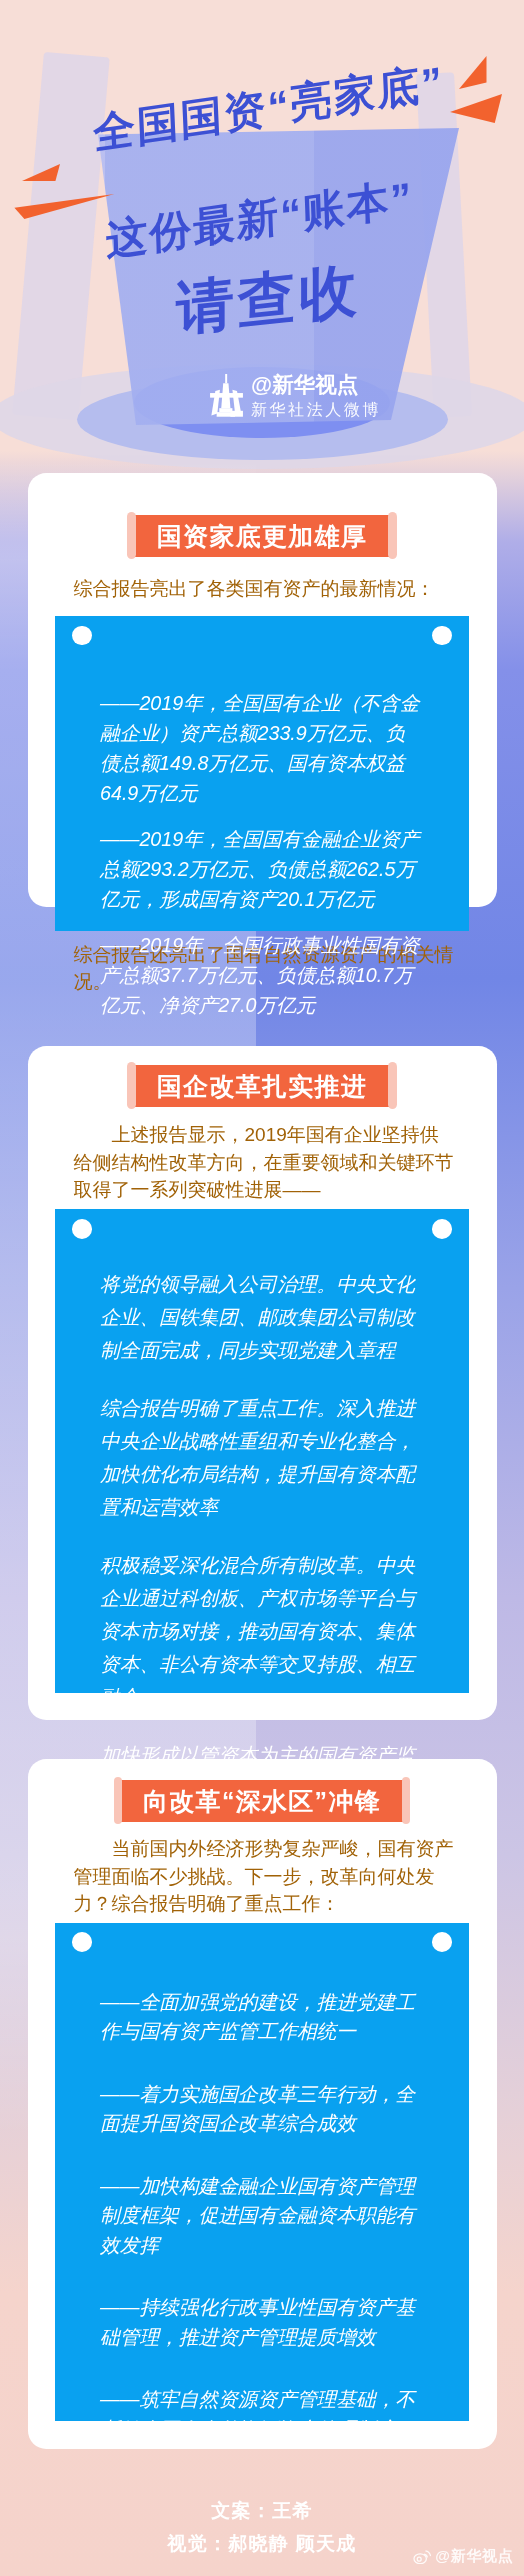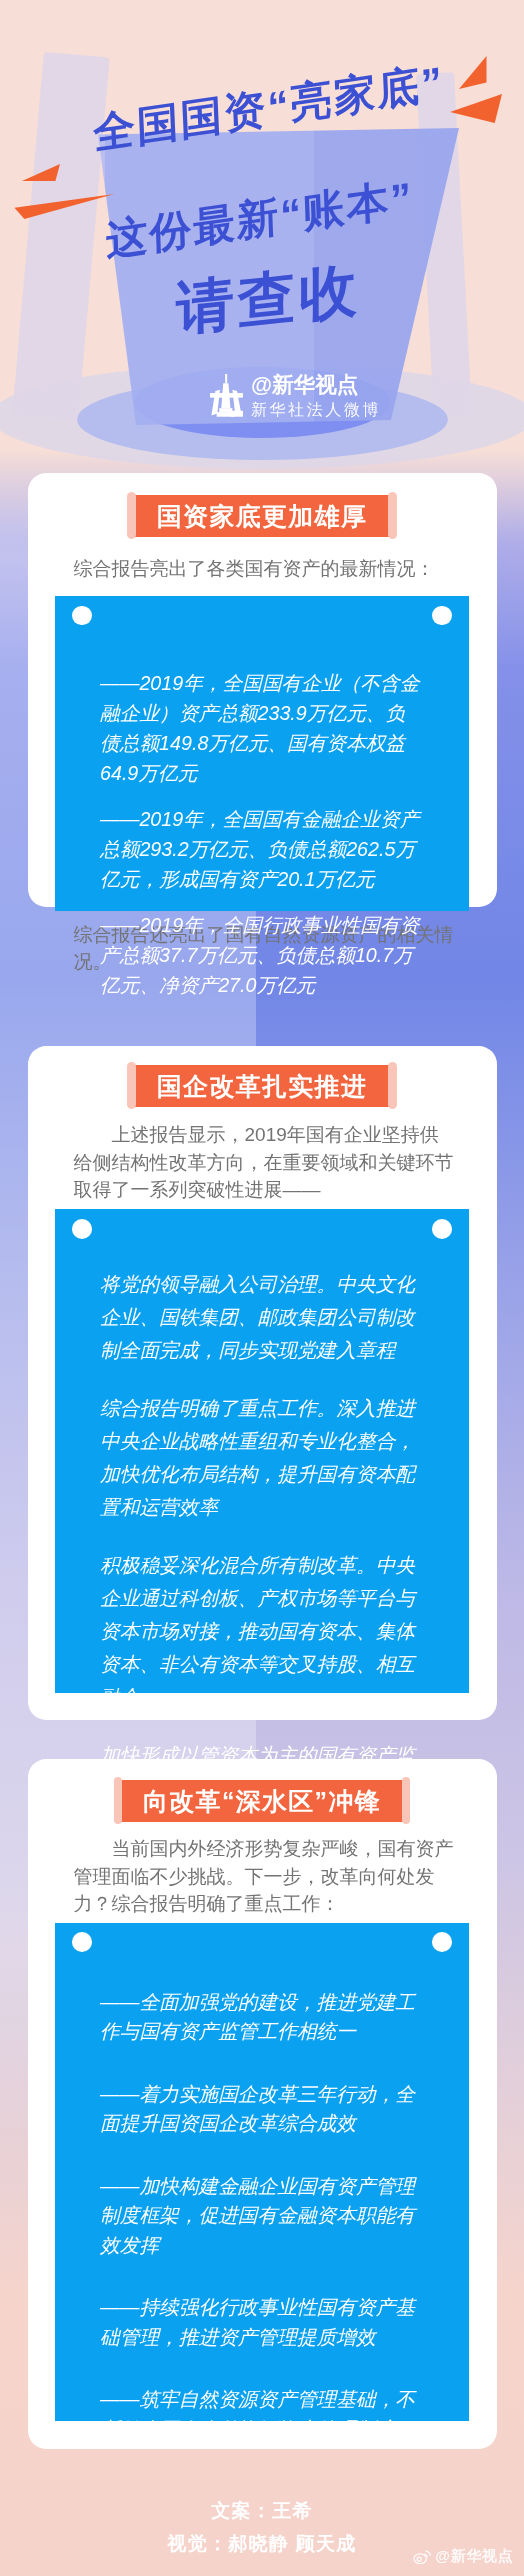--- a/index.html
+++ b/index.html
@@ -43,36 +43,36 @@
   .logo-sub{font-size:16px;letter-spacing:2.6px;margin-top:3.9px;opacity:.95;}
   .light-band{
     position:absolute;left:0;top:459px;width:256px;height:1678px;pointer-events:none;
     background:linear-gradient(180deg,rgba(255,255,255,0) 0%,rgba(255,255,255,.28) 6%,rgba(255,255,255,.28) 88%,rgba(255,255,255,0) 100%);
   }
   
   .card{
     position:absolute;left:27.5px;width:469px;background:#fff;border-radius:18.3px;
     box-sizing:border-box;
   }
-  .card-1{top:473px;height:434px;padding-top:22px;}
+  .card-1{top:473px;height:434px;padding-top:42px;}
   .card-2{top:1046px;height:674px;padding-top:19px;}
   .card-3{top:1759px;height:690px;padding-top:21px;}
   .banner-wrap{text-align:center;}
   .banner{
     display:inline-block;position:relative;background:#f2653e;color:#fff;
     font-size:25px;font-weight:bold;line-height:42px;padding:0 23.6px;letter-spacing:1.3px;
     border-radius:1.3px;
   }
   .banner::before,.banner::after{
     content:"";position:absolute;top:-2.6px;width:8.5px;height:47px;background:#f9c5b8;border-radius:4.6px;
   }
   .banner::before{left:-5.9px;}
   .banner::after{right:-5.9px;}
   .intro,.outro{
-    color:#737373;font-size:19px;line-height:27.5px;font-weight:500;
+    color:#a16207;font-size:19px;line-height:27.5px;font-weight:500;
     margin:18.3px 43px 0 46px;
   }
   .indent{text-indent:2em;}
   .card-2 .intro{margin-top:14.4px;}
   .card-3 .intro{margin-top:13px;}
   .bluebox{
     position:relative;margin:13px auto 0;width:414px;background:#09a1f0;
     box-sizing:border-box;color:#fff;font-style:italic;
   }
   .card-2 .bluebox,.card-3 .bluebox{margin-top:5.2px;}

